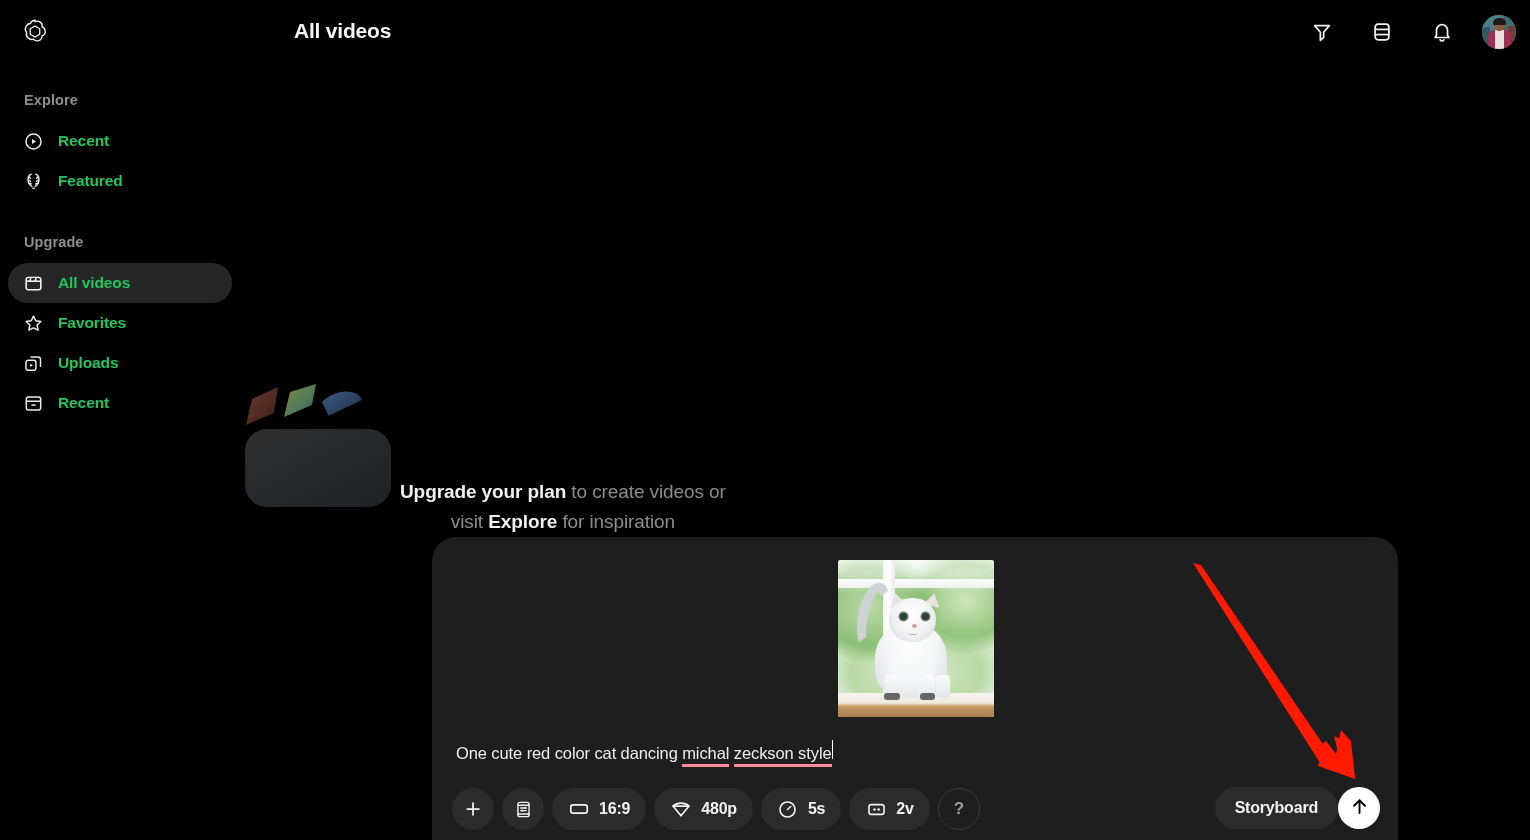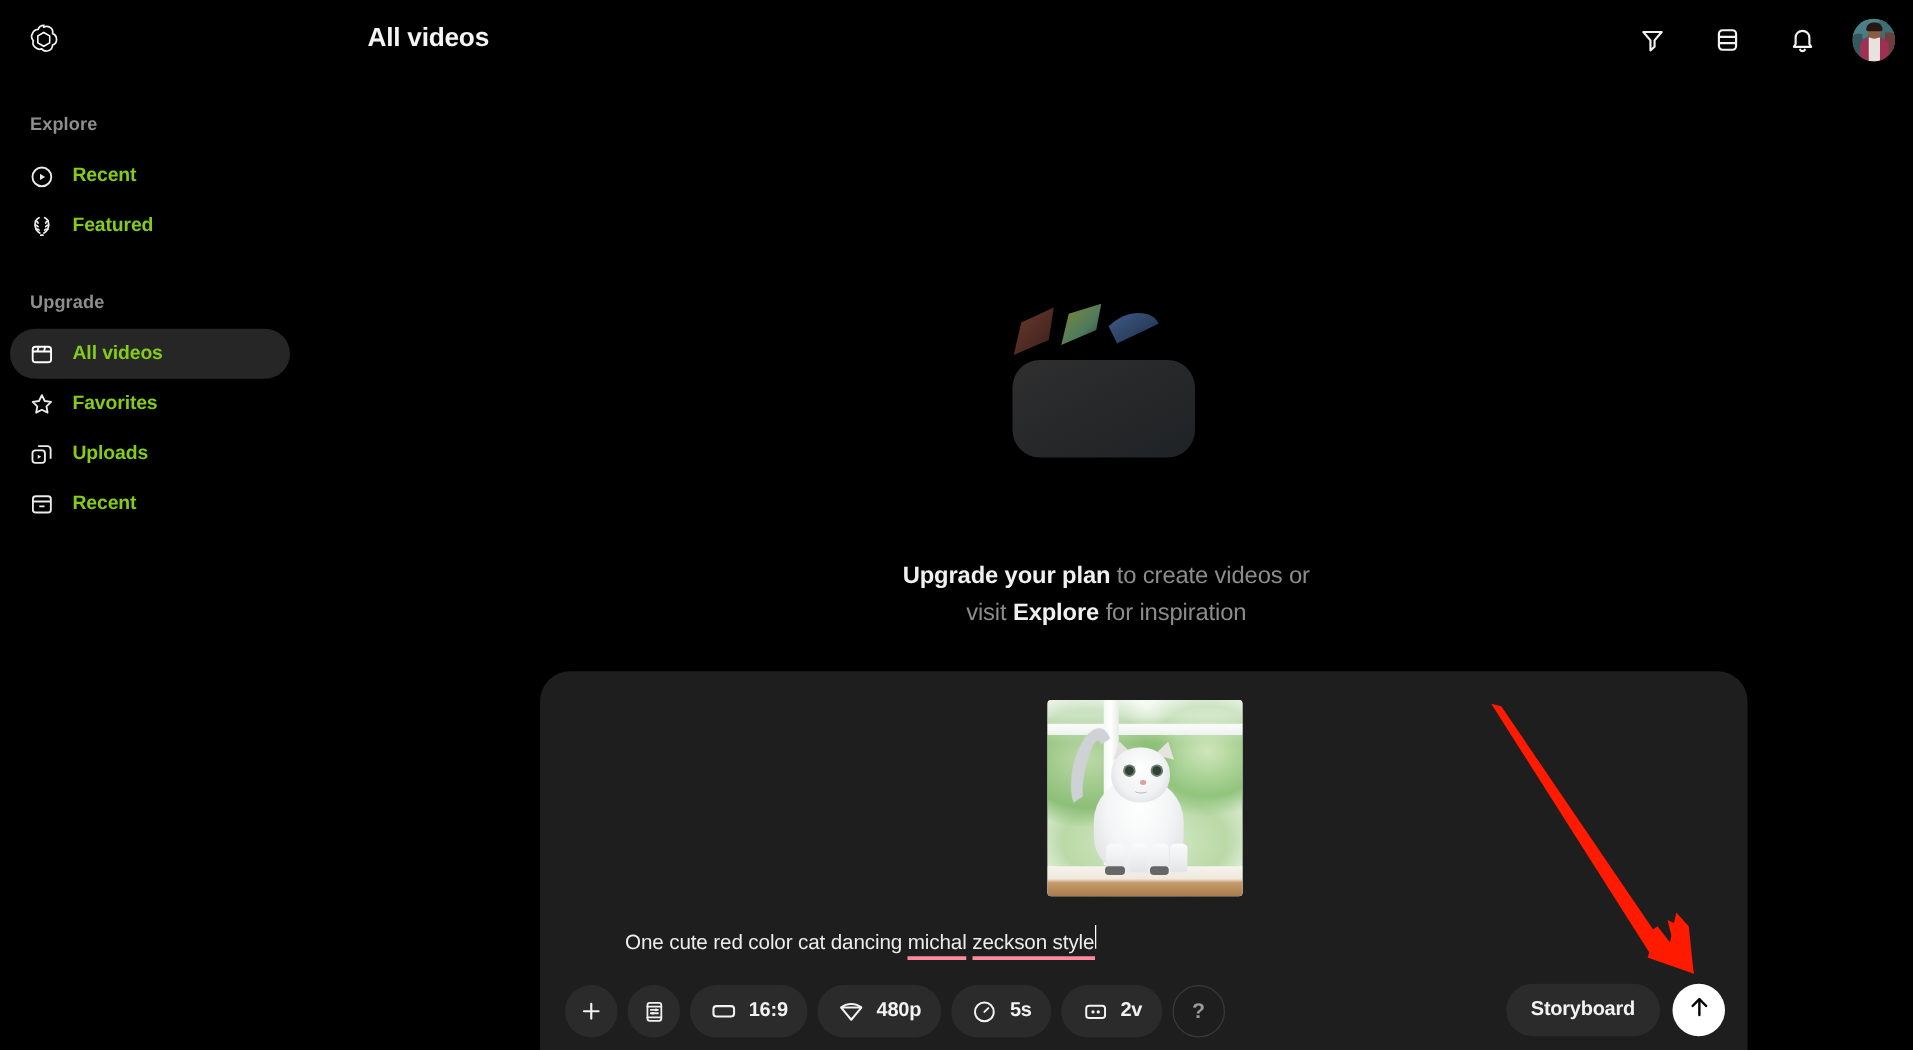--- a/index.html
+++ b/index.html
@@ -62,30 +62,30 @@
 
   
   .sidebar { position: absolute; left: 0; top: 64px; width: 240px; height: 776px; }
   .sb-section-label {
     padding: 0 0 0 24px; font-size: 14.5px; font-weight: 700; color: #8e8e8e;
     letter-spacing: 0.1px;
   }
   .sb-item {
     display: flex; align-items: center; gap: 14px;
     height: 40px; margin: 0 8px; padding: 0 14px;
-    border-radius: 20px; cursor: pointer; color: #84cc16;
+    border-radius: 20px; cursor: pointer; color: #22c55e;
   }
   .sb-item .sb-label { font-size: 15.5px; font-weight: 600; letter-spacing: -0.1px; white-space: nowrap; }
   .sb-item.active { background: #262626; }
   .sb-ico { width: 22px; height: 22px; flex: 0 0 22px; display:flex; align-items:center; justify-content:center; }
 
   
   .empty {
     position: absolute; left: 240px; top: 64px; width: 1290px; height: 473px;
-    display: flex; flex-direction: column; align-items: center; justify-content: flex-start;
+    display: flex; align-items: flex-end; justify-content: flex-start;
     padding-top: 172px;
   }
   .clapper { width: 160px; height: 160px; position: relative; }
   .empty-text {
     margin-top: 50px; text-align: center; font-size: 19px; line-height: 30px;
     color: #8c8c8c; font-weight: 500; max-width: 420px; letter-spacing: -0.1px;
   }
   .empty-text b { color: #f0f0f0; font-weight: 700; }
 
   
@@ -142,21 +142,21 @@
   .cat-leg { position: absolute; bottom: 12%; width: 9%; height: 15%;
     background: linear-gradient(180deg,#fafbfb,#e2e5e7); border-radius: 4px 4px 3px 3px; }
   .cat-leg.a { left: 30%; } .cat-leg.b { left: 42%; }
   .cat-leg.c { left: 53%; } .cat-leg.d { left: 63%; }
   .cat-paw { position: absolute; bottom: 11%; width: 10%; height: 4%;
     background: #3a3a3c; border-radius: 3px; opacity: .75; }
   .cat-paw.a { left: 29.5%; } .cat-paw.b { left: 52.5%; }
 
   .prompt-row {
     position: absolute; left: 24px; top: 203px; width: 500px; height: 28px;
-    display: flex; align-items: baseline; margin-left: 44px;
+    display: flex; align-items: baseline;
   }
   .prompt-text {
     font-size: 16.5px; color: #ececec; white-space: pre; letter-spacing: -0.1px;
     font-family: "Liberation Sans", sans-serif;
   }
   .misspell { border-bottom: 3px solid #ff8a9b; padding-bottom: 1px; }
   .caret {
     display: inline-block; width: 1.5px; height: 19px; background: #fff;
     vertical-align: -3px; margin-left: 0px;
   }
@@ -170,21 +170,21 @@
     padding: 0 16px; border-radius: 21px; background: #2b2b2b;
     color: #f2f2f2; font-size: 16px; font-weight: 700; cursor: pointer;
     letter-spacing: -0.2px;
   }
   .chip.round { width: 42px; padding: 0; justify-content: center; }
   .chip.ghost { background: transparent; border: 1px solid #3a3a3a; color: #9a9a9a; font-weight: 600; }
   .chip-ico { display: flex; align-items: center; justify-content: center; width: 22px; height: 22px; }
 
   .composer-right {
     position: absolute; right: 18px; bottom: 10px; height: 44px;
-    display: flex; align-items: center; gap: 10px;
+    display: flex; align-items: center; 
   }
   .storyboard-btn {
     height: 42px; padding: 0 20px; border-radius: 21px; background: #2b2b2b;
     color: #f2f2f2; font-size: 16px; font-weight: 700; cursor: pointer;
     display: flex; align-items: center; letter-spacing: -0.2px;
   }
   .submit-btn {
     width: 42px; height: 42px; border-radius: 50%; background: #ffffff;
     display: flex; align-items: center; justify-content: center; cursor: pointer;
   }

